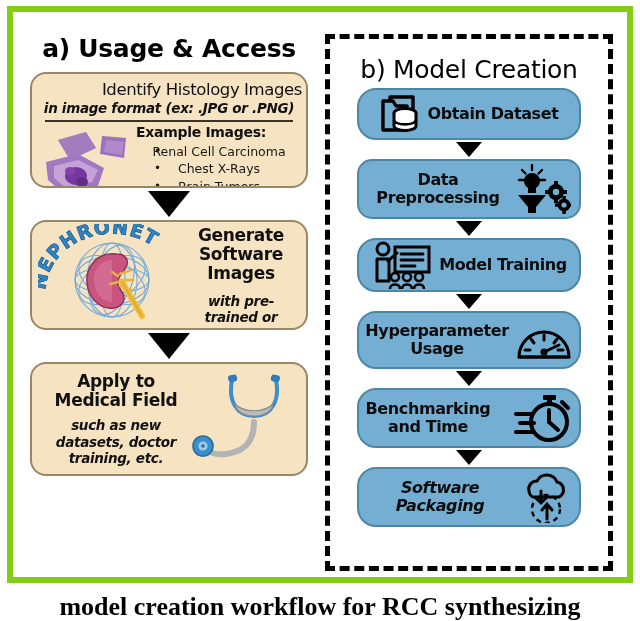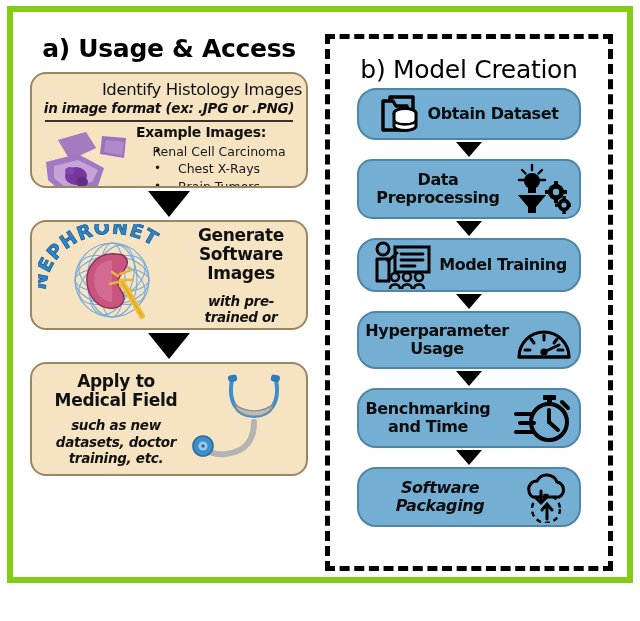--- a/index.html
+++ b/index.html
@@ -492,14 +492,15 @@
               <circle cx="27" cy="38" r="14" fill="none" stroke="#000" stroke-width="2.4" stroke-dasharray="5 4"></circle>
             </svg>
           </span>
         </div>
 
       </div>
     </div>
 
   </div>
 
+  <div class="caption">model creation workflow for RCC synthesizing</div>
 
 </div>
 
 </body></html>

